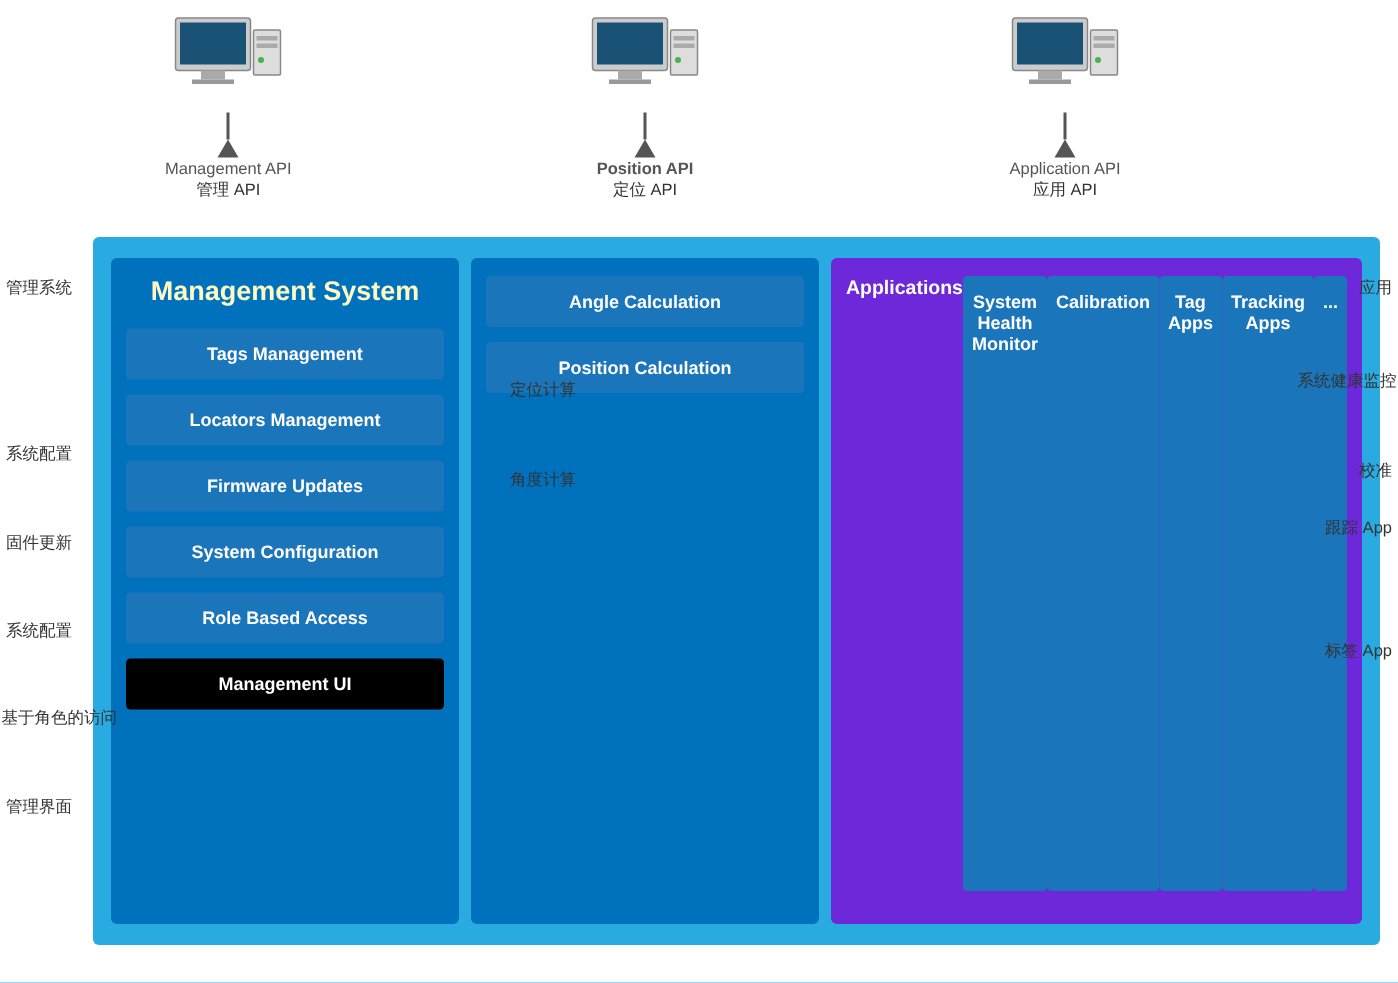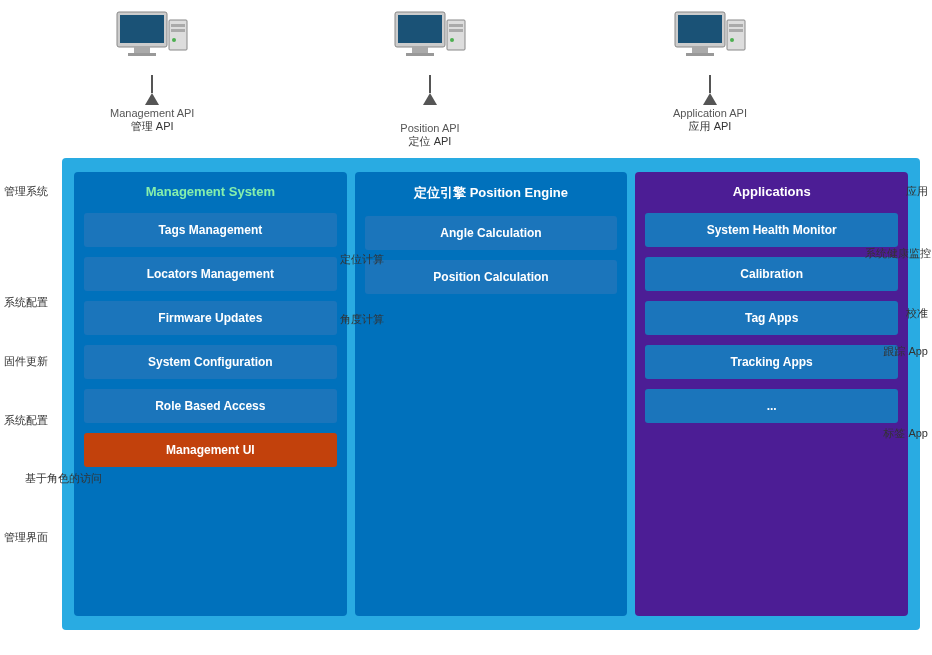--- a/index.html
+++ b/index.html
@@ -54,21 +54,21 @@
       <rect x="16" y="43" width="28" height="3" fill="#999"></rect>
       <rect x="57" y="10" width="18" height="30" rx="1" fill="#ddd" stroke="#888" stroke-width="1"></rect>
       <rect x="59" y="14" width="14" height="3" fill="#aaa"></rect>
       <rect x="59" y="19" width="14" height="3" fill="#aaa"></rect>
       <circle cx="62" cy="30" r="2" fill="#4CAF50"></circle>
     </svg>
     <div style="display:flex;flex-direction:column;align-items:center;">
       <div style="width:2px;height:18px;background:#555;"></div>
       <div style="width:0;height:0;border-left:7px solid transparent;border-right:7px solid transparent;border-bottom:12px solid #555;"></div>
     </div>
-    <div style="font-size:11px;color:#555;text-align:center;margin-top:17px;">Position API</div>
+    <div style="font-size:11px;color:#555;text-align:center;margin-top:2px;font-weight:bold;">Position API</div>
     <div style="font-size:11px;color:#333;text-align:center;">定位 API</div>
   </div>
 
   <div style="position:absolute; top:10px; left:670px; display:flex; flex-direction:column; align-items:center;">
     <svg width="80" height="65" viewBox="0 0 80 65">
       <rect x="5" y="2" width="50" height="35" rx="2" fill="#ccc" stroke="#888" stroke-width="1"></rect>
       <rect x="8" y="5" width="44" height="28" fill="#1a5276"></rect>
       <rect x="22" y="37" width="16" height="6" fill="#aaa"></rect>
       <rect x="16" y="43" width="28" height="3" fill="#999"></rect>
       <rect x="57" y="10" width="18" height="30" rx="1" fill="#ddd" stroke="#888" stroke-width="1"></rect>
@@ -80,57 +80,54 @@
       <div style="width:2px;height:18px;background:#555;"></div>
       <div style="width:0;height:0;border-left:7px solid transparent;border-right:7px solid transparent;border-bottom:12px solid #555;"></div>
     </div>
     <div style="font-size:11px;color:#555;text-align:center;margin-top:2px;">Application API</div>
     <div style="font-size:11px;color:#333;text-align:center;">应用 API</div>
   </div>
 
   <div style="position:absolute; top:158px; left:62px; width:858px; height:472px; background:#29ABE2; border-radius:4px; padding:14px 12px 14px 12px; display:flex; gap:8px;">
 
     <div style="flex:1; background:#0071BC; border-radius:4px; padding:12px 10px; display:flex; flex-direction:column; align-items:stretch; position:relative;">
-      <div style="color:#86efac; font-size:13px; font-weight:bold; text-align:center; margin-bottom:14px;">Management System</div>
+      <div style="color:#fef9c3; font-size:18px; font-weight:bold; text-align:center; margin-bottom:14px;">Management System</div>
       <div style="background:#1B75BB; color:#fff; font-size:12px; font-weight:bold; text-align:center; padding:10px 6px; border-radius:3px; margin-bottom:10px;">Tags Management</div>
       <div style="background:#1B75BB; color:#fff; font-size:12px; font-weight:bold; text-align:center; padding:10px 6px; border-radius:3px; margin-bottom:10px;">Locators Management</div>
       <div style="background:#1B75BB; color:#fff; font-size:12px; font-weight:bold; text-align:center; padding:10px 6px; border-radius:3px; margin-bottom:10px;">Firmware Updates</div>
       <div style="background:#1B75BB; color:#fff; font-size:12px; font-weight:bold; text-align:center; padding:10px 6px; border-radius:3px; margin-bottom:10px;">System Configuration</div>
       <div style="background:#1B75BB; color:#fff; font-size:12px; font-weight:bold; text-align:center; padding:10px 2px; border-radius:3px; margin-bottom:10px;">Role Based Access</div>
-      <div style="background:#c2410c; color:#fff; font-size:12px; font-weight:bold; text-align:center; padding:10px 6px; border-radius:3px; margin-bottom:10px;">Management UI</div>
+      <div style="background:#000000; color:#fff; font-size:12px; font-weight:bold; text-align:center; padding:10px 6px; border-radius:3px; margin-bottom:10px;">Management UI</div>
     </div>
 
     <div style="flex:1; background:#0071BC; border-radius:4px; padding:12px 10px; display:flex; flex-direction:column; align-items:stretch; position:relative;">
-      <div style="color:#fff; font-size:13px; font-weight:bold; text-align:center; margin-bottom:14px;">
-        <span>定位引擎</span> <span>Position Engine</span>
-      </div>
       <div style="background:#1B75BB; color:#fff; font-size:12px; font-weight:bold; text-align:center; padding:10px 6px; border-radius:3px; margin-bottom:10px;">Angle Calculation</div>
       <div style="background:#1B75BB; color:#fff; font-size:12px; font-weight:bold; text-align:center; padding:10px 6px; border-radius:3px; margin-bottom:10px;">Position Calculation</div>
     </div>
 
-    <div style="flex:1; background:#4c1d95; border-radius:4px; padding:12px 10px; display:flex; flex-direction:column; align-items:stretch; position:relative;">
+    <div style="flex:1; background:#6d28d9; border-radius:4px; padding:12px 10px; display:flex; align-items:stretch; position:relative;">
       <div style="color:#fff; font-size:13px; font-weight:bold; text-align:center; margin-bottom:14px;">Applications</div>
       <div style="background:#1B75BB; color:#fff; font-size:12px; font-weight:bold; text-align:center; padding:10px 6px; border-radius:3px; margin-bottom:10px;">System Health Monitor</div>
       <div style="background:#1B75BB; color:#fff; font-size:12px; font-weight:bold; text-align:center; padding:10px 6px; border-radius:3px; margin-bottom:10px;">Calibration</div>
       <div style="background:#1B75BB; color:#fff; font-size:12px; font-weight:bold; text-align:center; padding:10px 6px; border-radius:3px; margin-bottom:10px;">Tag Apps</div>
       <div style="background:#1B75BB; color:#fff; font-size:12px; font-weight:bold; text-align:center; padding:10px 6px; border-radius:3px; margin-bottom:10px;">Tracking Apps</div>
       <div style="background:#1B75BB; color:#fff; font-size:12px; font-weight:bold; text-align:center; padding:10px 6px; border-radius:3px; margin-bottom:10px;">...</div>
     </div>
 
   </div>
 
   <div style="position:absolute; top:184px; left:4px; font-size:11px; color:#333;">管理系统</div>
 
   <div style="position:absolute; top:295px; left:4px; font-size:11px; color:#333;">系统配置</div>
 
   <div style="position:absolute; top:354px; left:4px; font-size:11px; color:#333;">固件更新</div>
 
   <div style="position:absolute; top:413px; left:4px; font-size:11px; color:#333;">系统配置</div>
 
-  <div style="position:absolute; top:471px; left:1px; font-size:11px; color:#333;padding-left:24px;">基于角色的访问</div>
+  <div style="position:absolute; top:471px; left:1px; font-size:11px; color:#333;">基于角色的访问</div>
 
   <div style="position:absolute; top:530px; left:4px; font-size:11px; color:#333;">管理界面</div>
 
   <div style="position:absolute; top:252px; left:340px; font-size:11px; color:#333;">定位计算</div>
 
   <div style="position:absolute; top:312px; left:340px; font-size:11px; color:#333;">角度计算</div>
 
   <div style="position:absolute; top:184px; right:4px; font-size:11px; color:#333;">应用</div>
 
   <div style="position:absolute; top:246px; right:1px; font-size:11px; color:#333;">系统健康监控</div>

